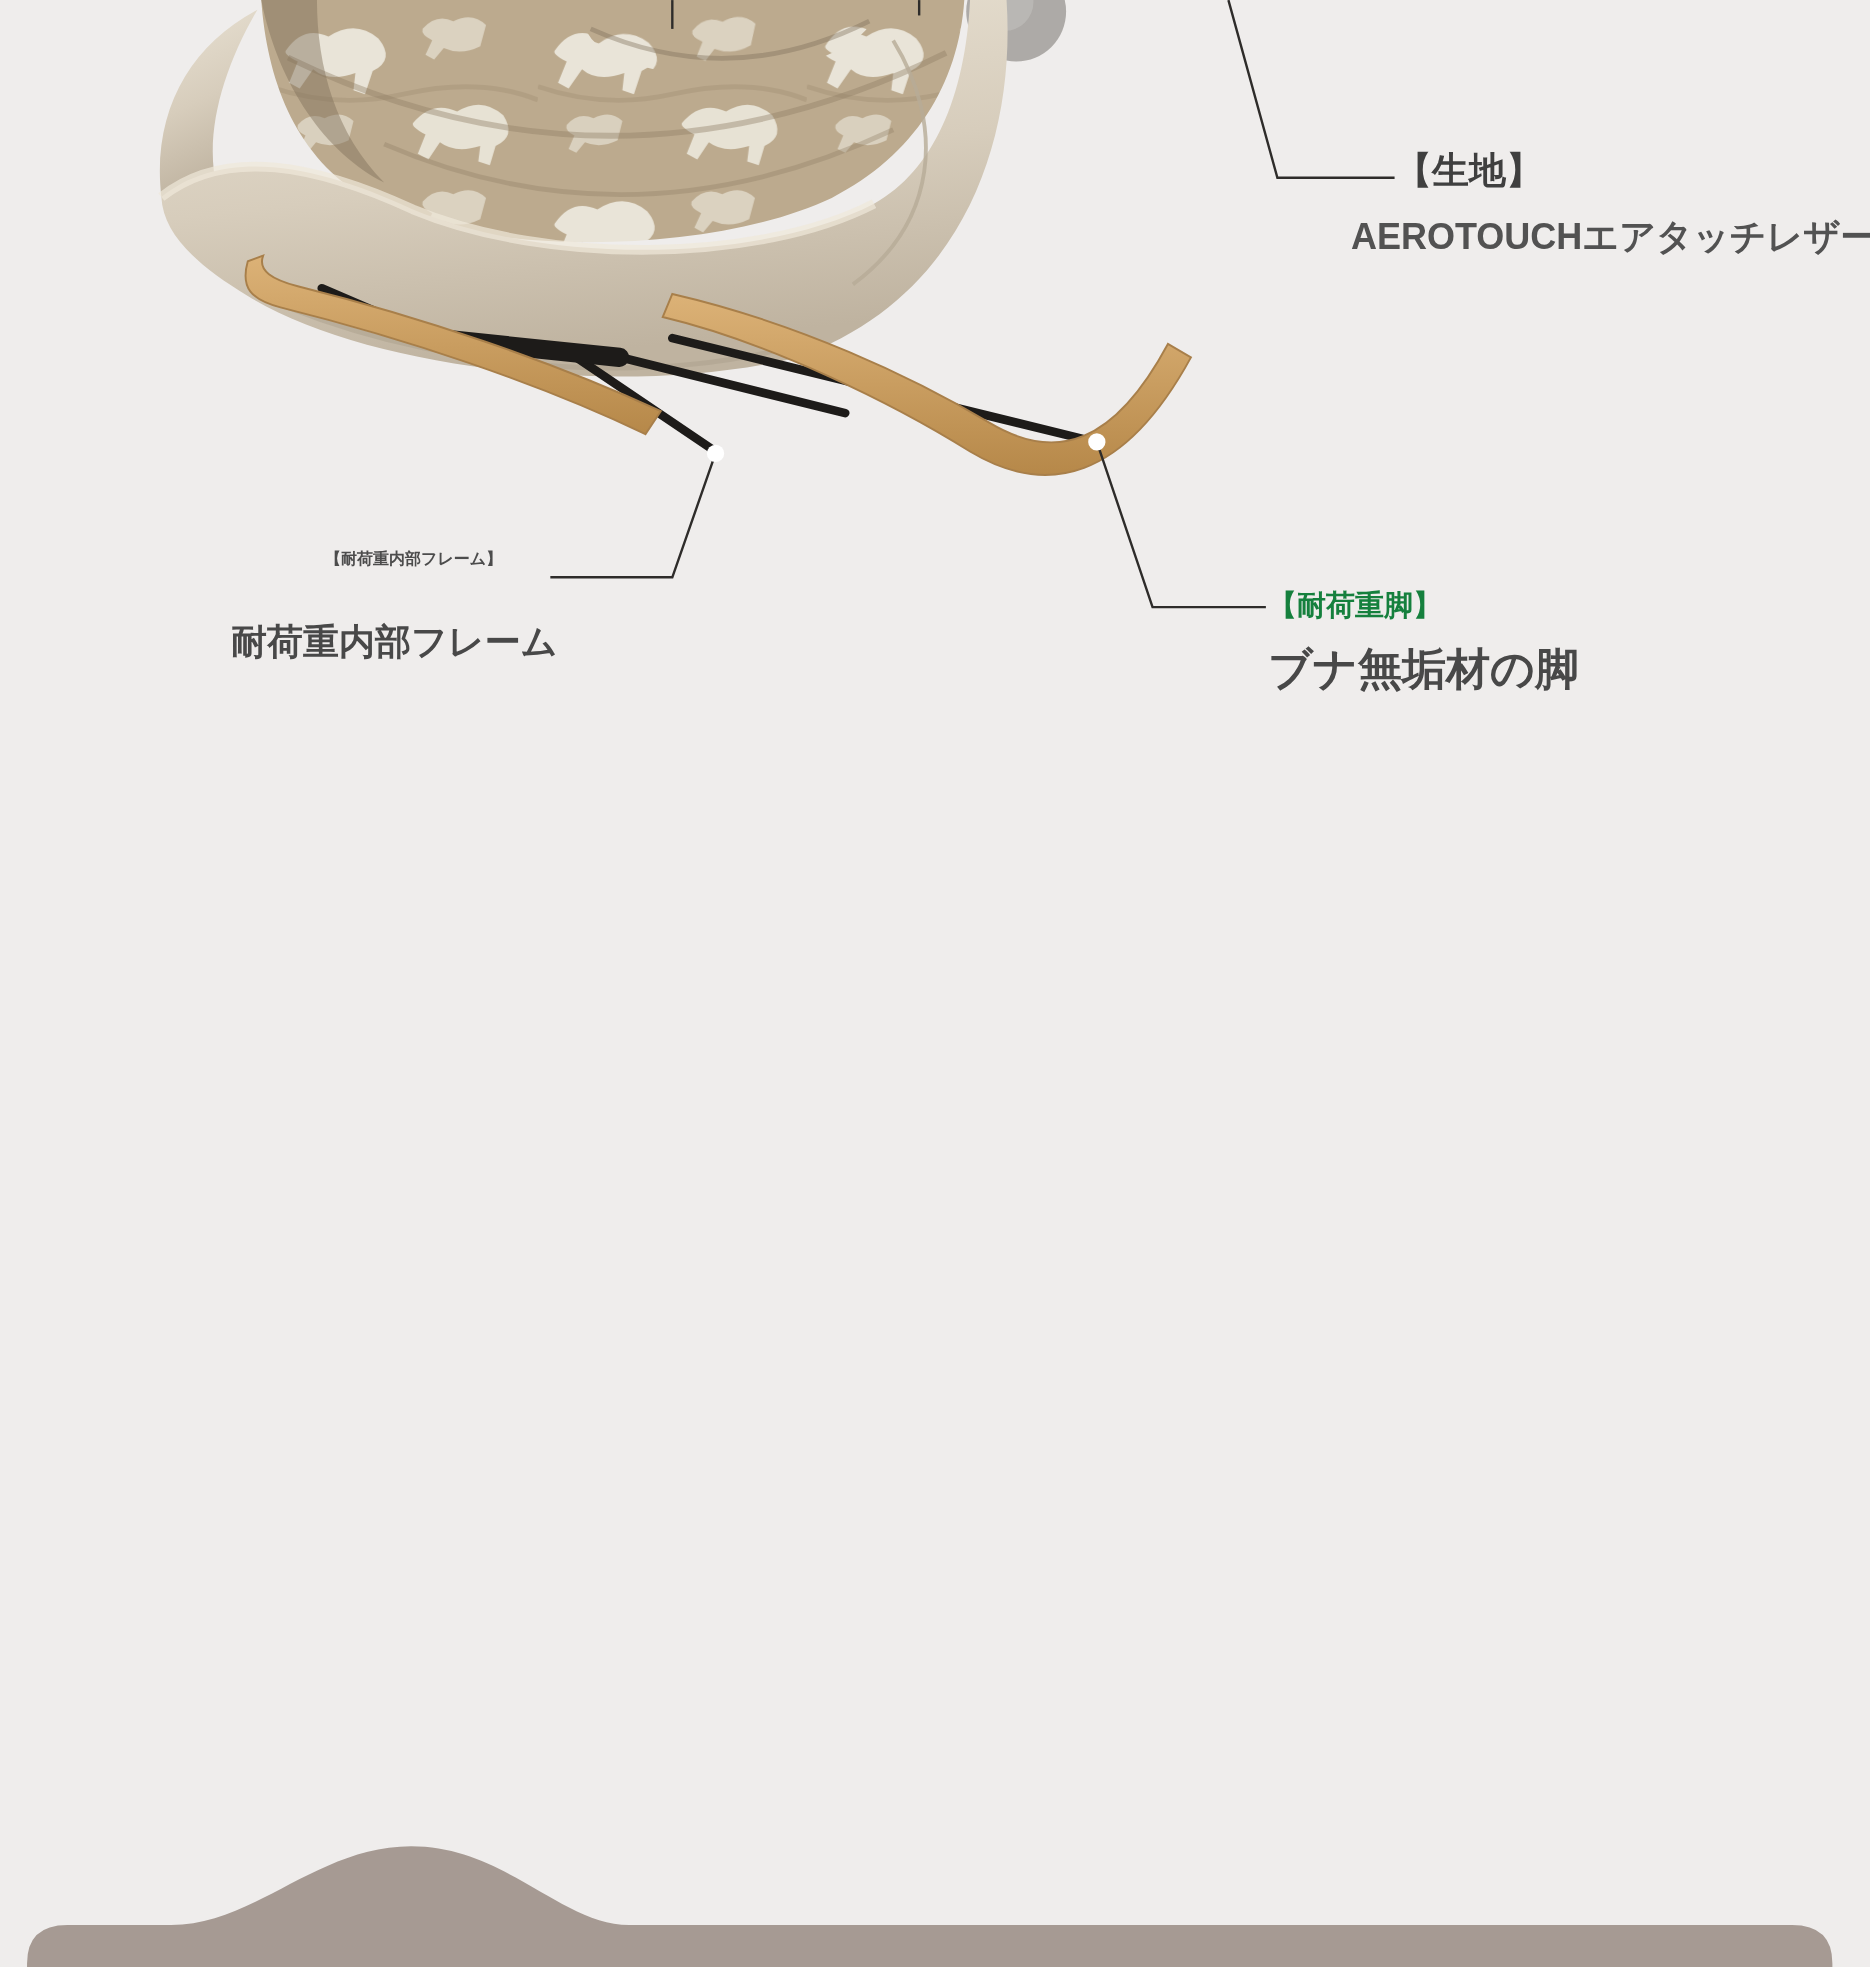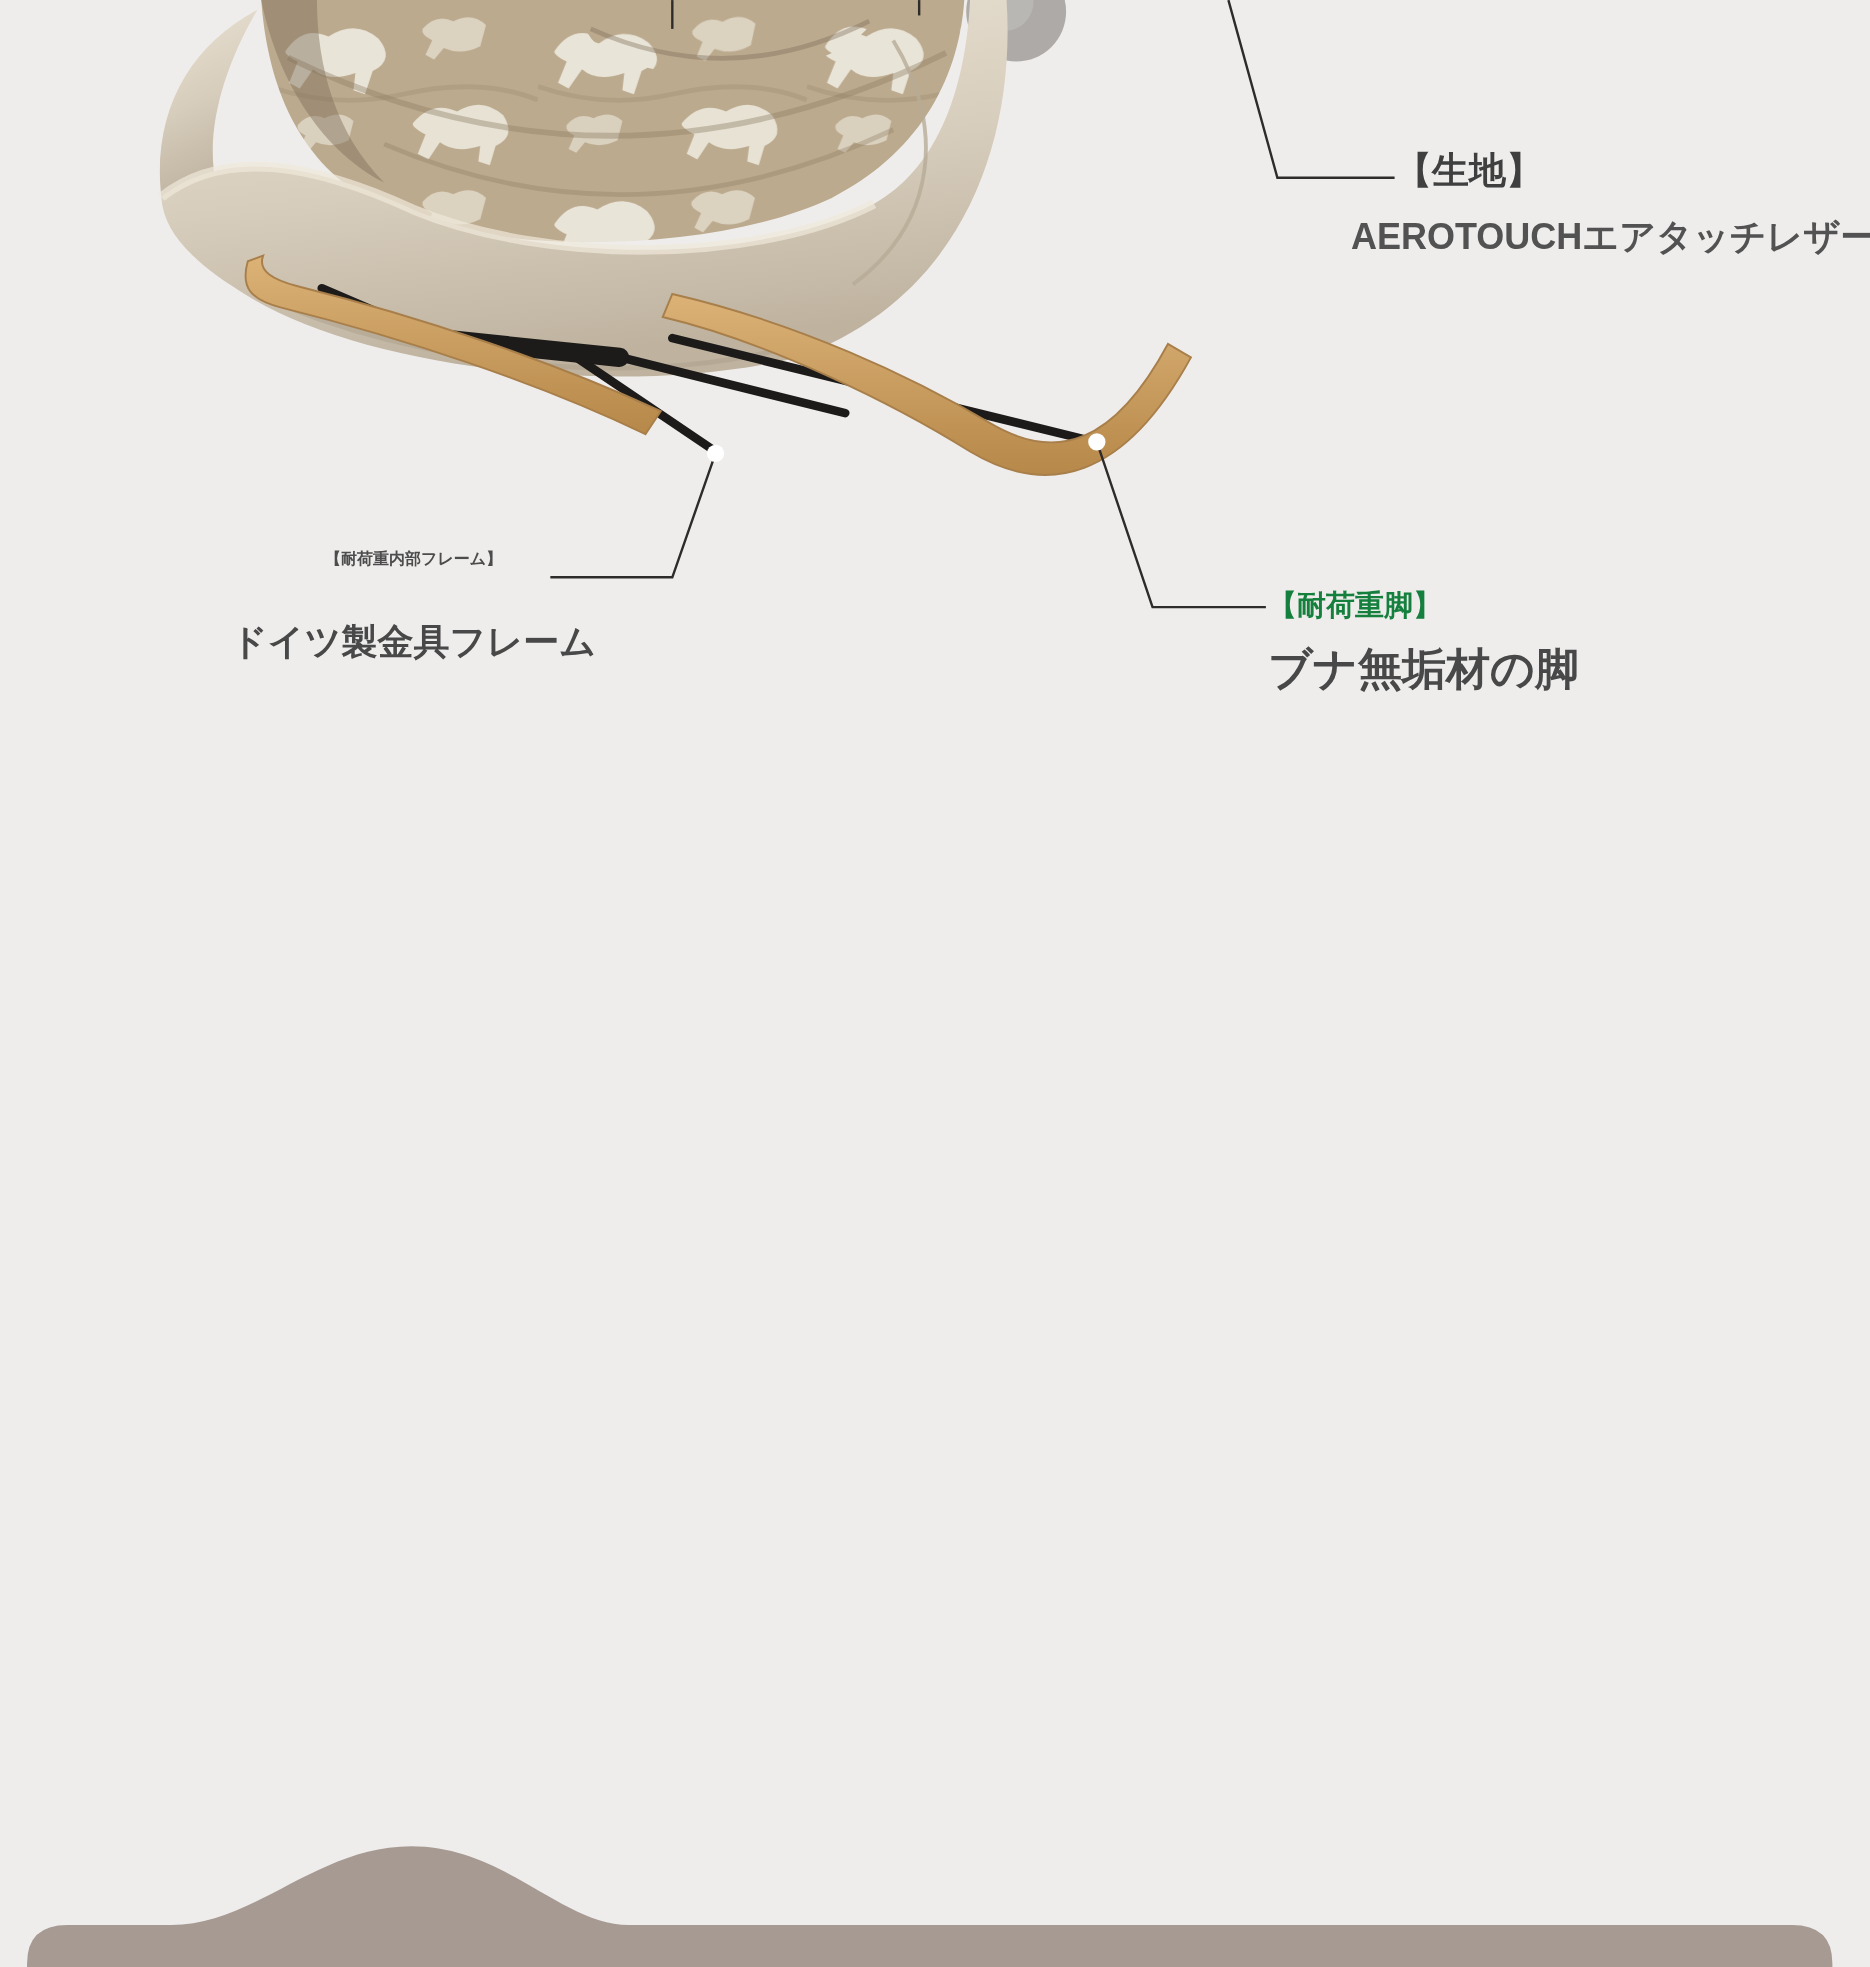--- a/index.html
+++ b/index.html
@@ -101,21 +101,21 @@
       <path d="M1142,460 L1200,632 L1318,632"></path>
     </g>
     <circle cx="745" cy="472" r="9" fill="#ffffff"></circle>
     <circle cx="1142" cy="460" r="9" fill="#ffffff"></circle>
   </svg>
 
   <div class="callout-title co-fabric-title">【生地】</div>
   <div class="callout-value co-fabric-value">AEROTOUCHエアタッチレザー</div>
 
   <div class="callout-title co-frame-title">【耐荷重内部フレーム】</div>
-  <div class="callout-value co-frame-value">ドイツ製金具フレーム</div>
+  <div class="callout-value co-frame-value">耐荷重内部フレーム</div>
 
   <div class="callout-title co-legs-title">【耐荷重脚】</div>
   <div class="callout-value co-legs-value">ブナ無垢材の脚</div>
 </div>
 
 <div class="abs" style="left:0;top:903px;width:1870px;height:1064px;">
 
   <svg class="panel-svg" width="1870" height="1064" viewBox="0 940 1947 1108">
     <path fill="#a69a93" d="M28,1104
       Q28,1064 70,1064

